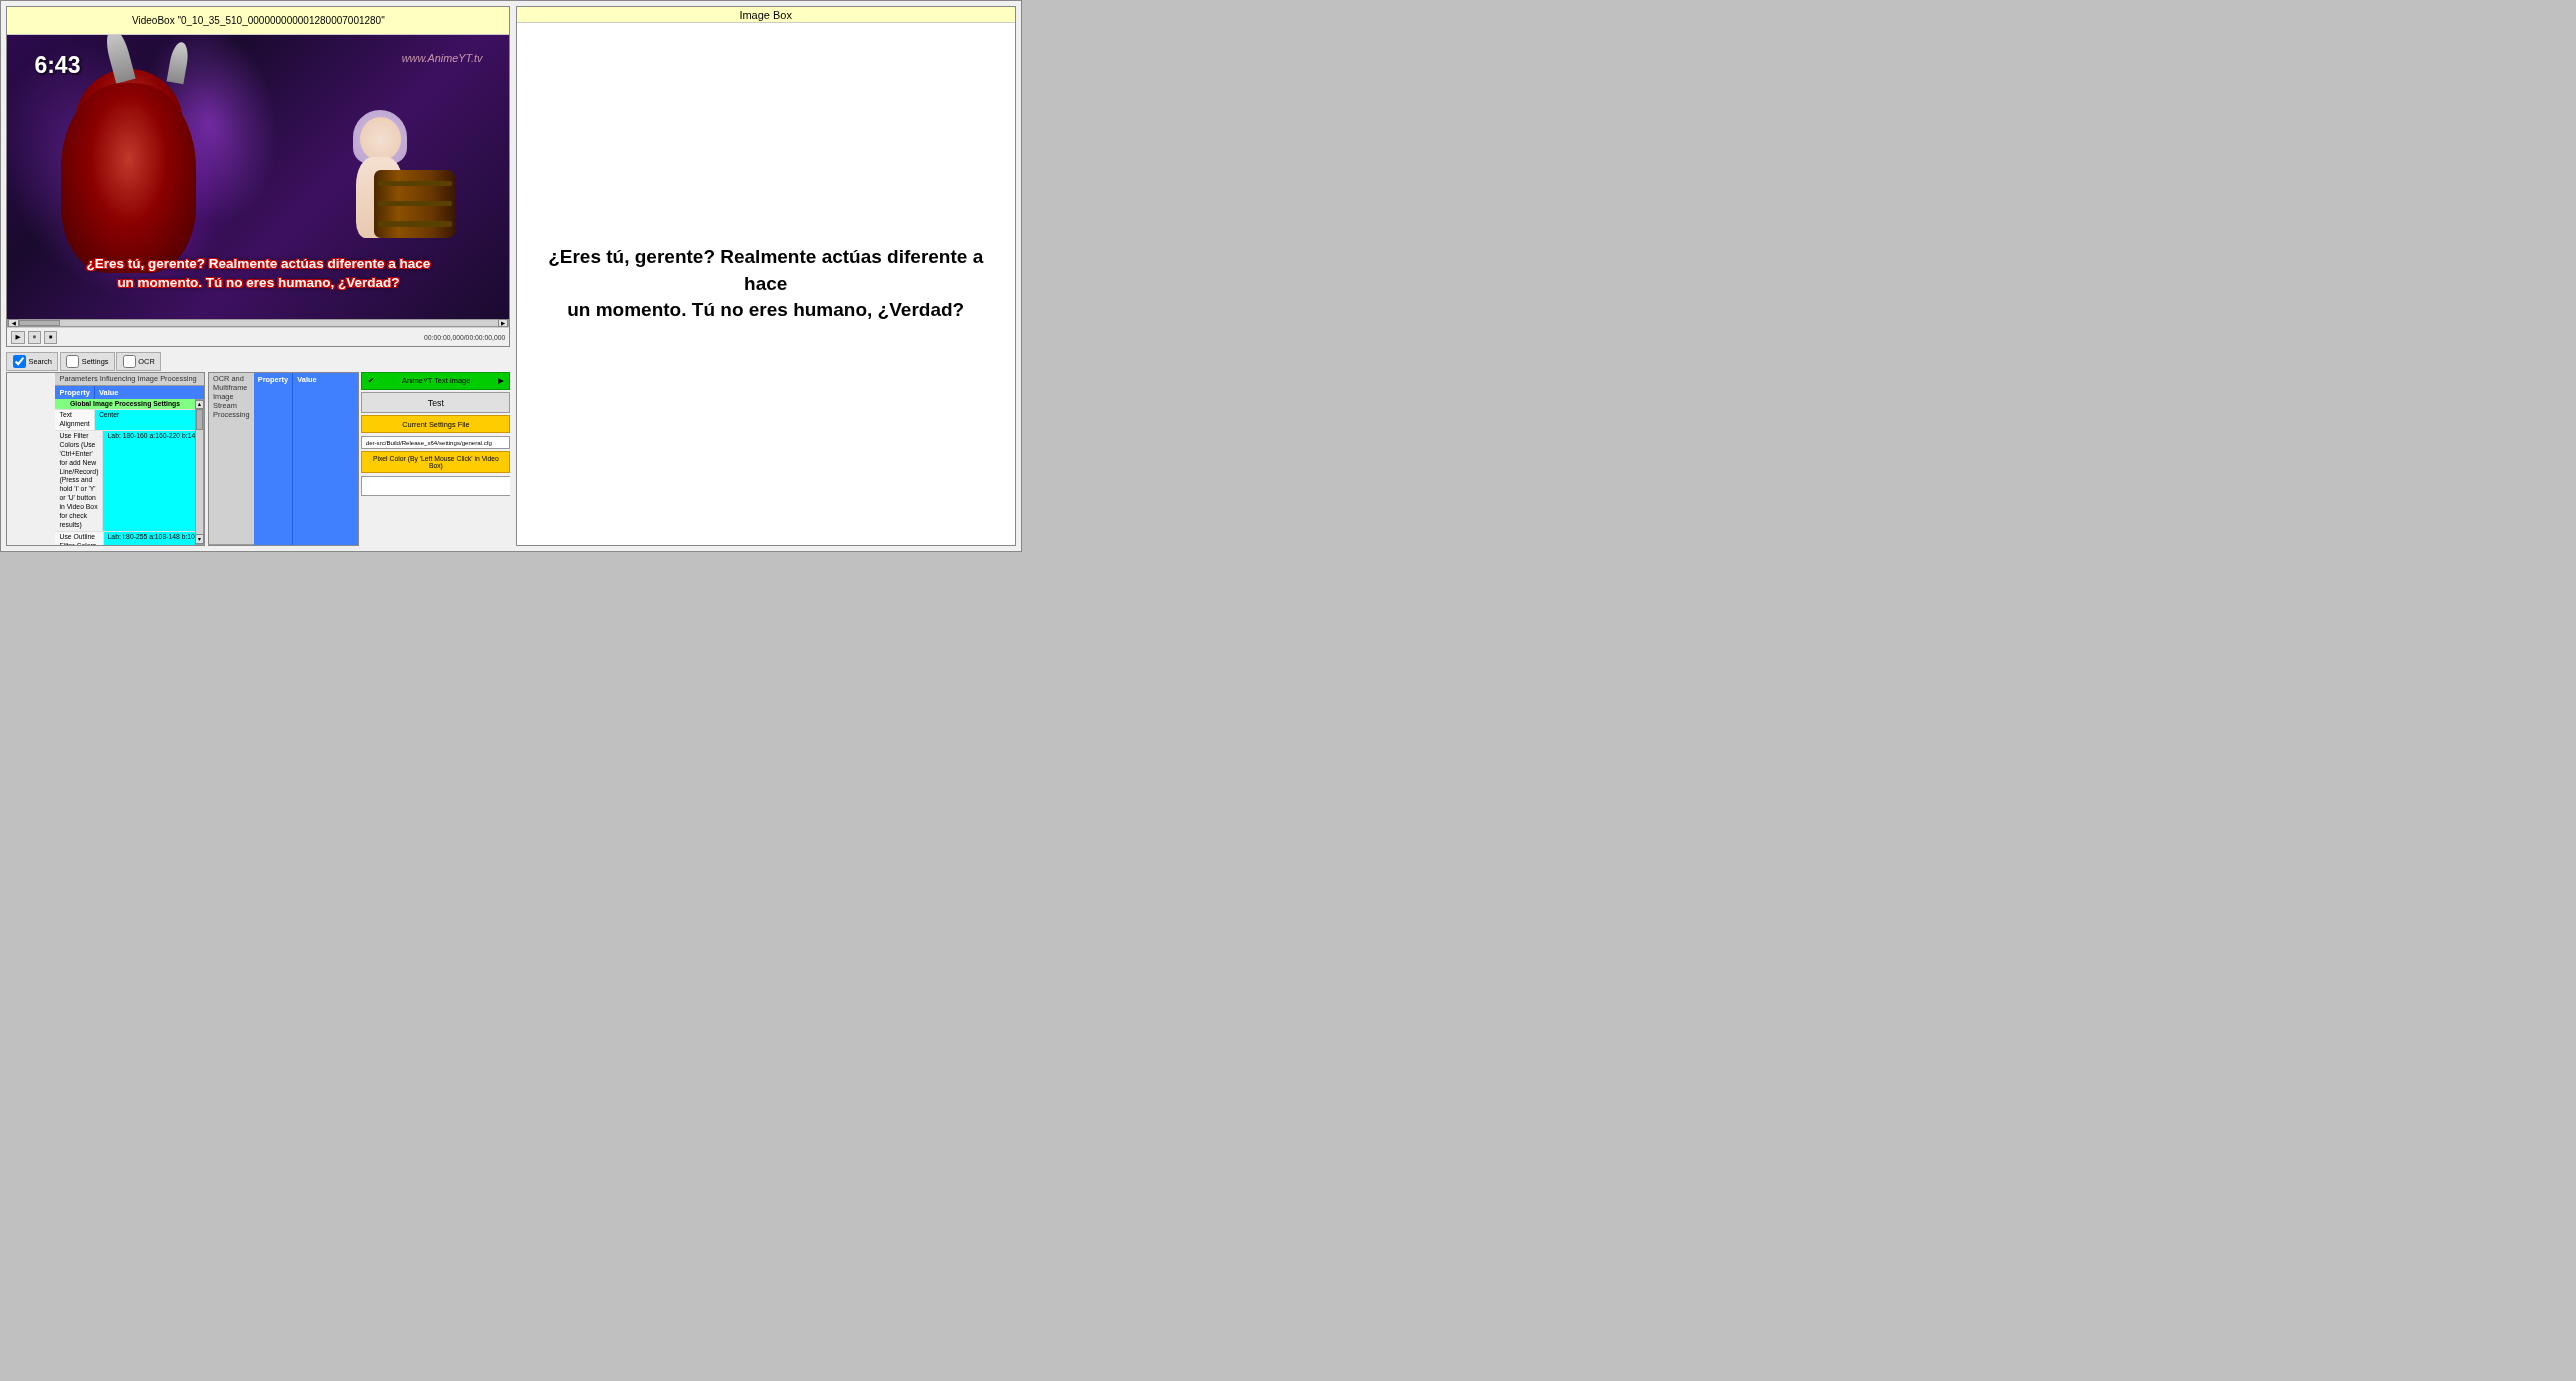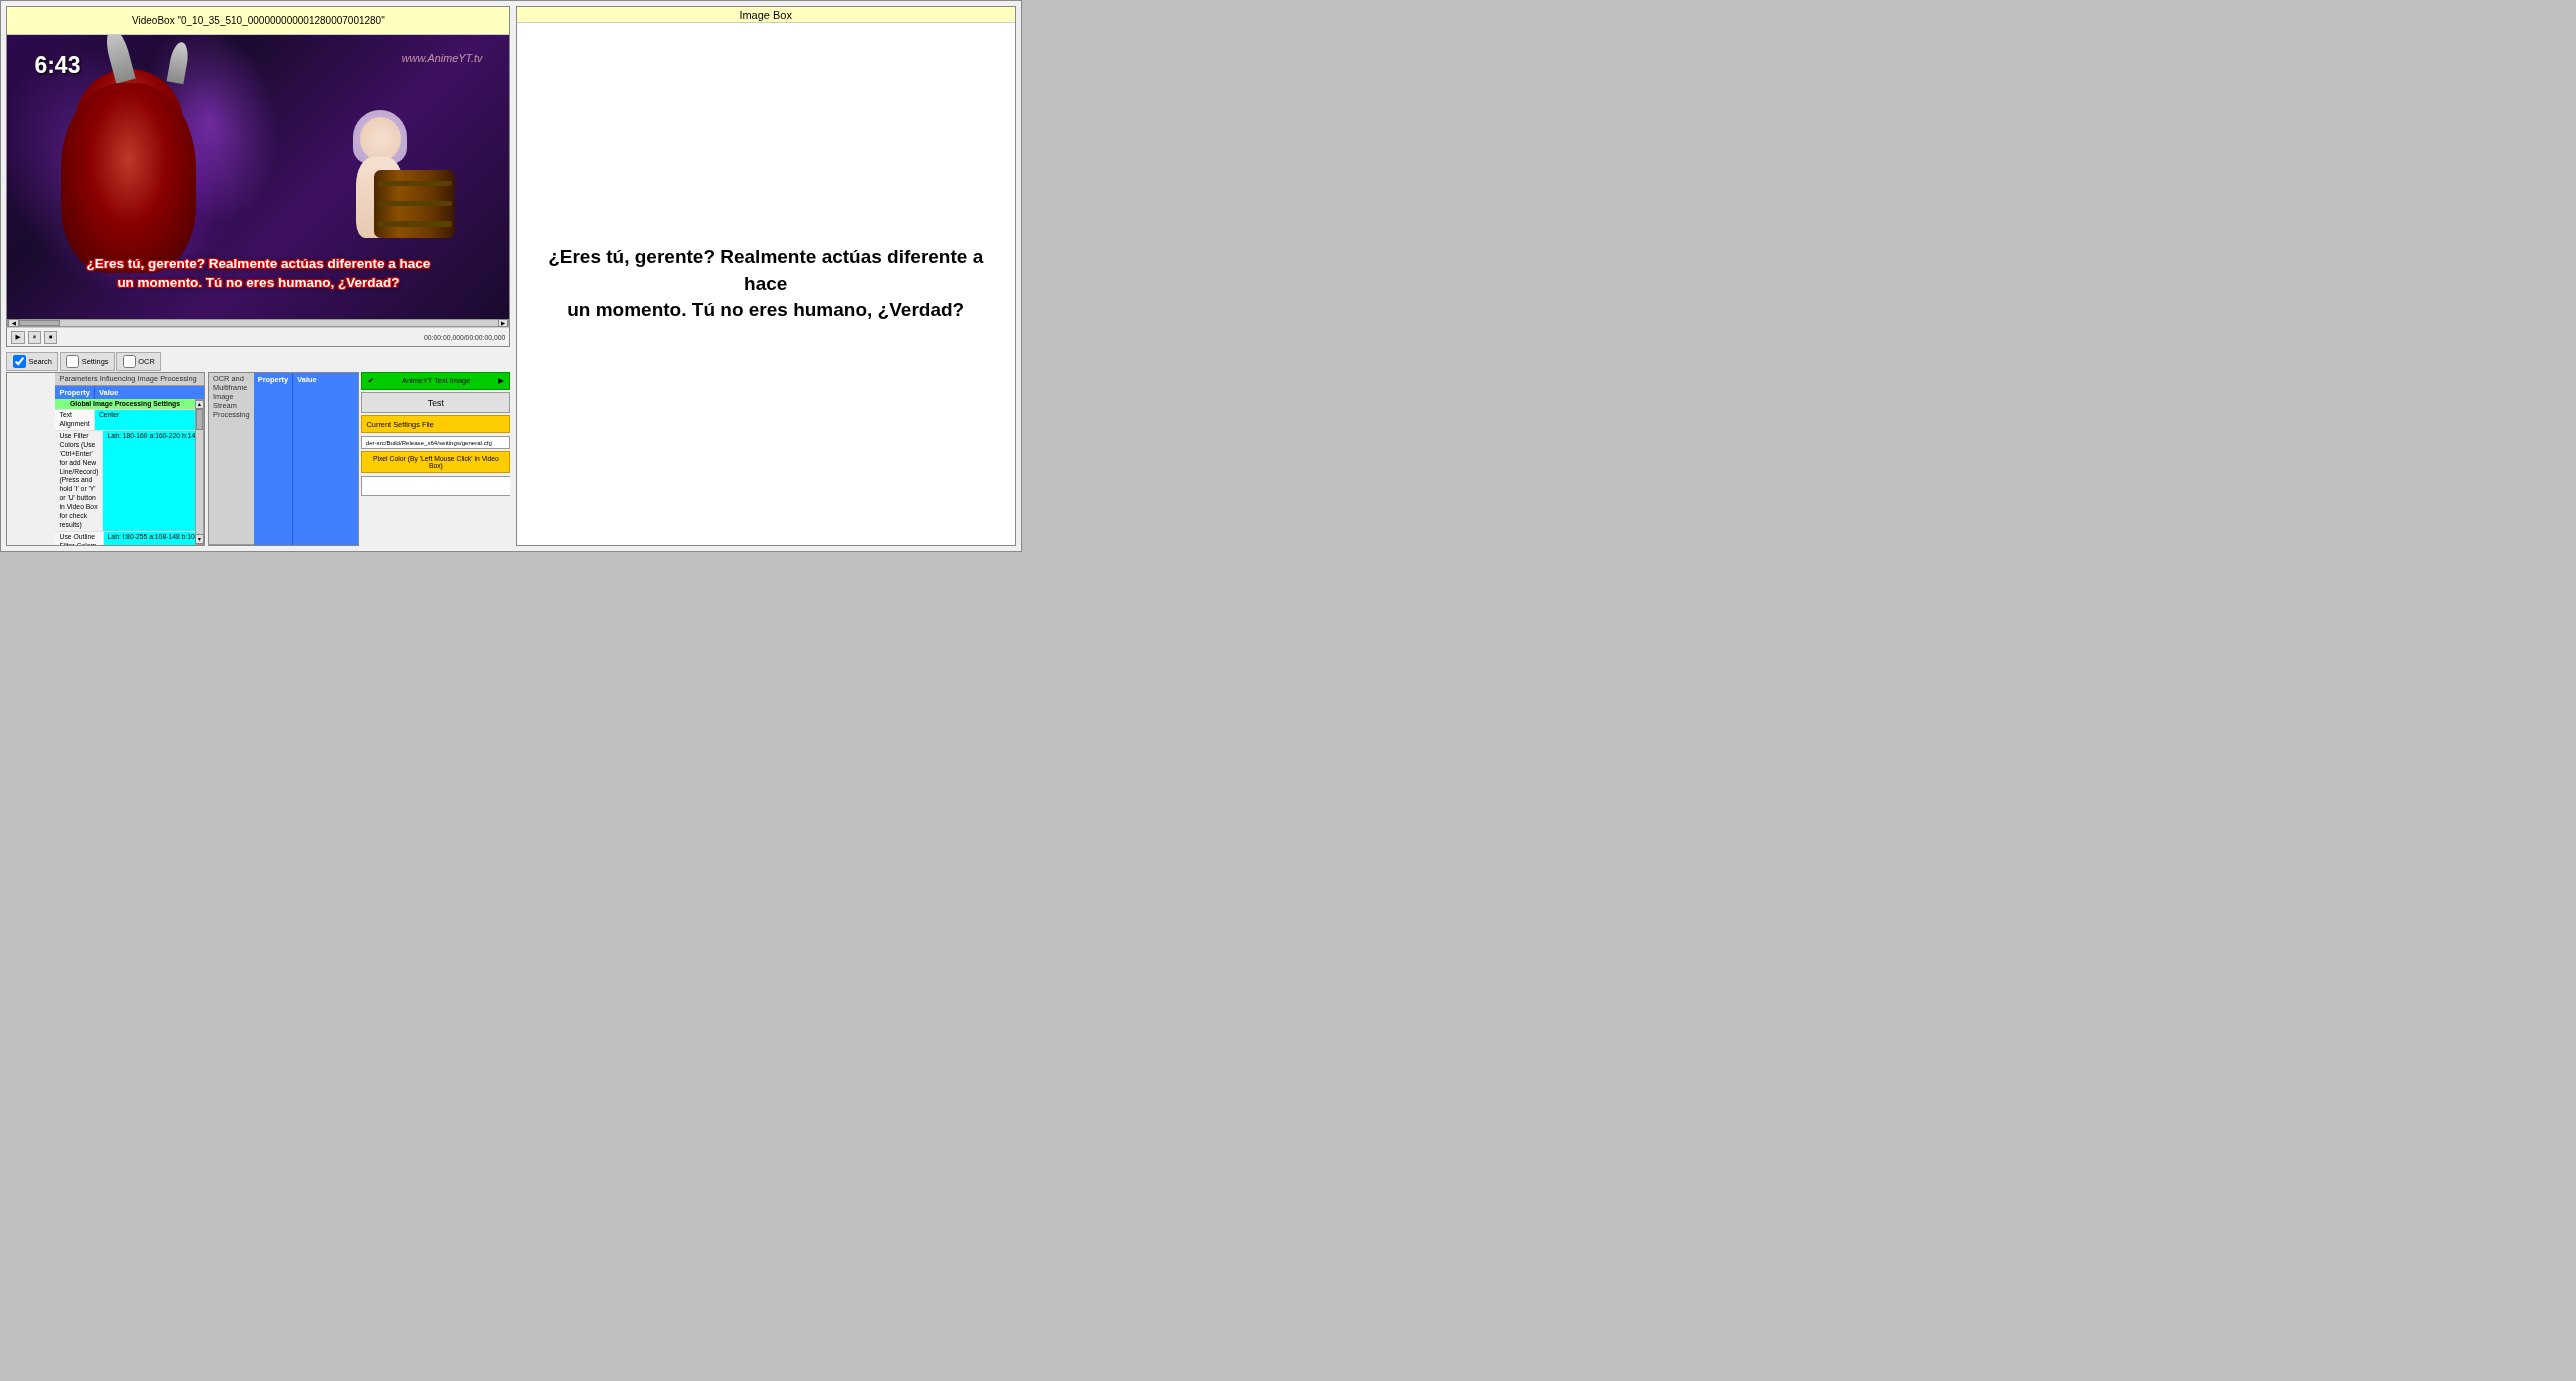--- a/index.html
+++ b/index.html
@@ -501,20 +501,21 @@
       font-size: 8.8px;
       text-align: center;
       cursor: pointer;
     }
     .current-settings-btn {
       background: #ffcc00;
       border: 0.7px solid #cc9900;
       padding: 3.4px 4.1px;
       font-size: 7.4px;
       cursor: pointer;
+      text-align: center;
     }
     .settings-file-input {
       background: white;
       border: 0.7px solid #999;
       padding: 2px 3.4px;
       font-size: 6.1px;
       width: 100%;
     }
     .pixel-color-label {
       background: #ffcc00;

